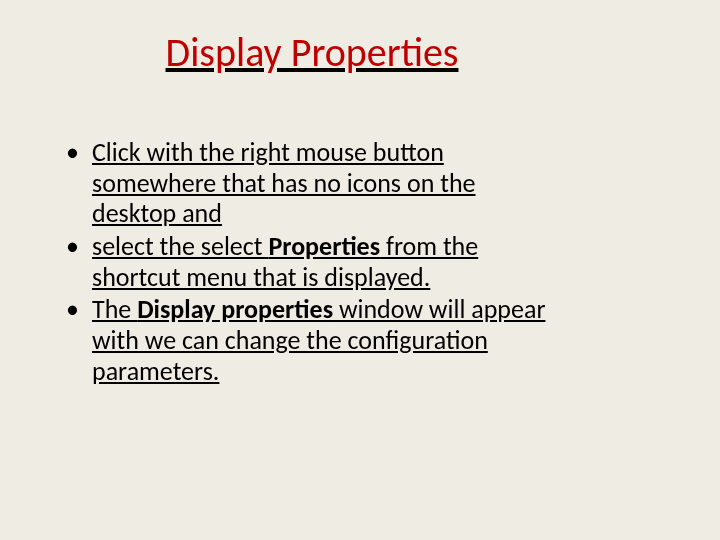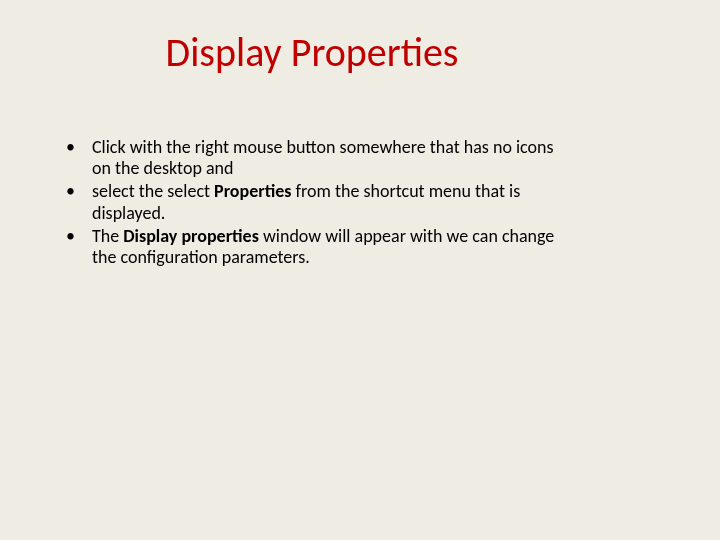--- a/index.html
+++ b/index.html
@@ -9,33 +9,34 @@
     height: 540px;
     background: #efece3;
     font-family: Calibri, "Segoe UI", Arial, sans-serif;
     color: #000;
   }
   .slide {
     box-sizing: border-box;
     width: 624px;
     height: 540px;
     padding: 20px 60px 0 60px;
+    text-decoration: underline;
   }
   .title {
     text-align: center;
     font-size: 40px;
     color: #c00000;
     margin: 8px 0 60px 0;
     font-weight: 400;
   }
   ul.bullets {
     list-style: none;
     padding: 0;
     margin: 0 0 0 6px;
-    font-size: 18px;
+    font-size: 26px;
     line-height: 1.18;
   }
   ul.bullets li {
     position: relative;
     padding-left: 26px;
     margin-bottom: 2px;
   }
   ul.bullets li::before {
     content: "•";
     position: absolute;

